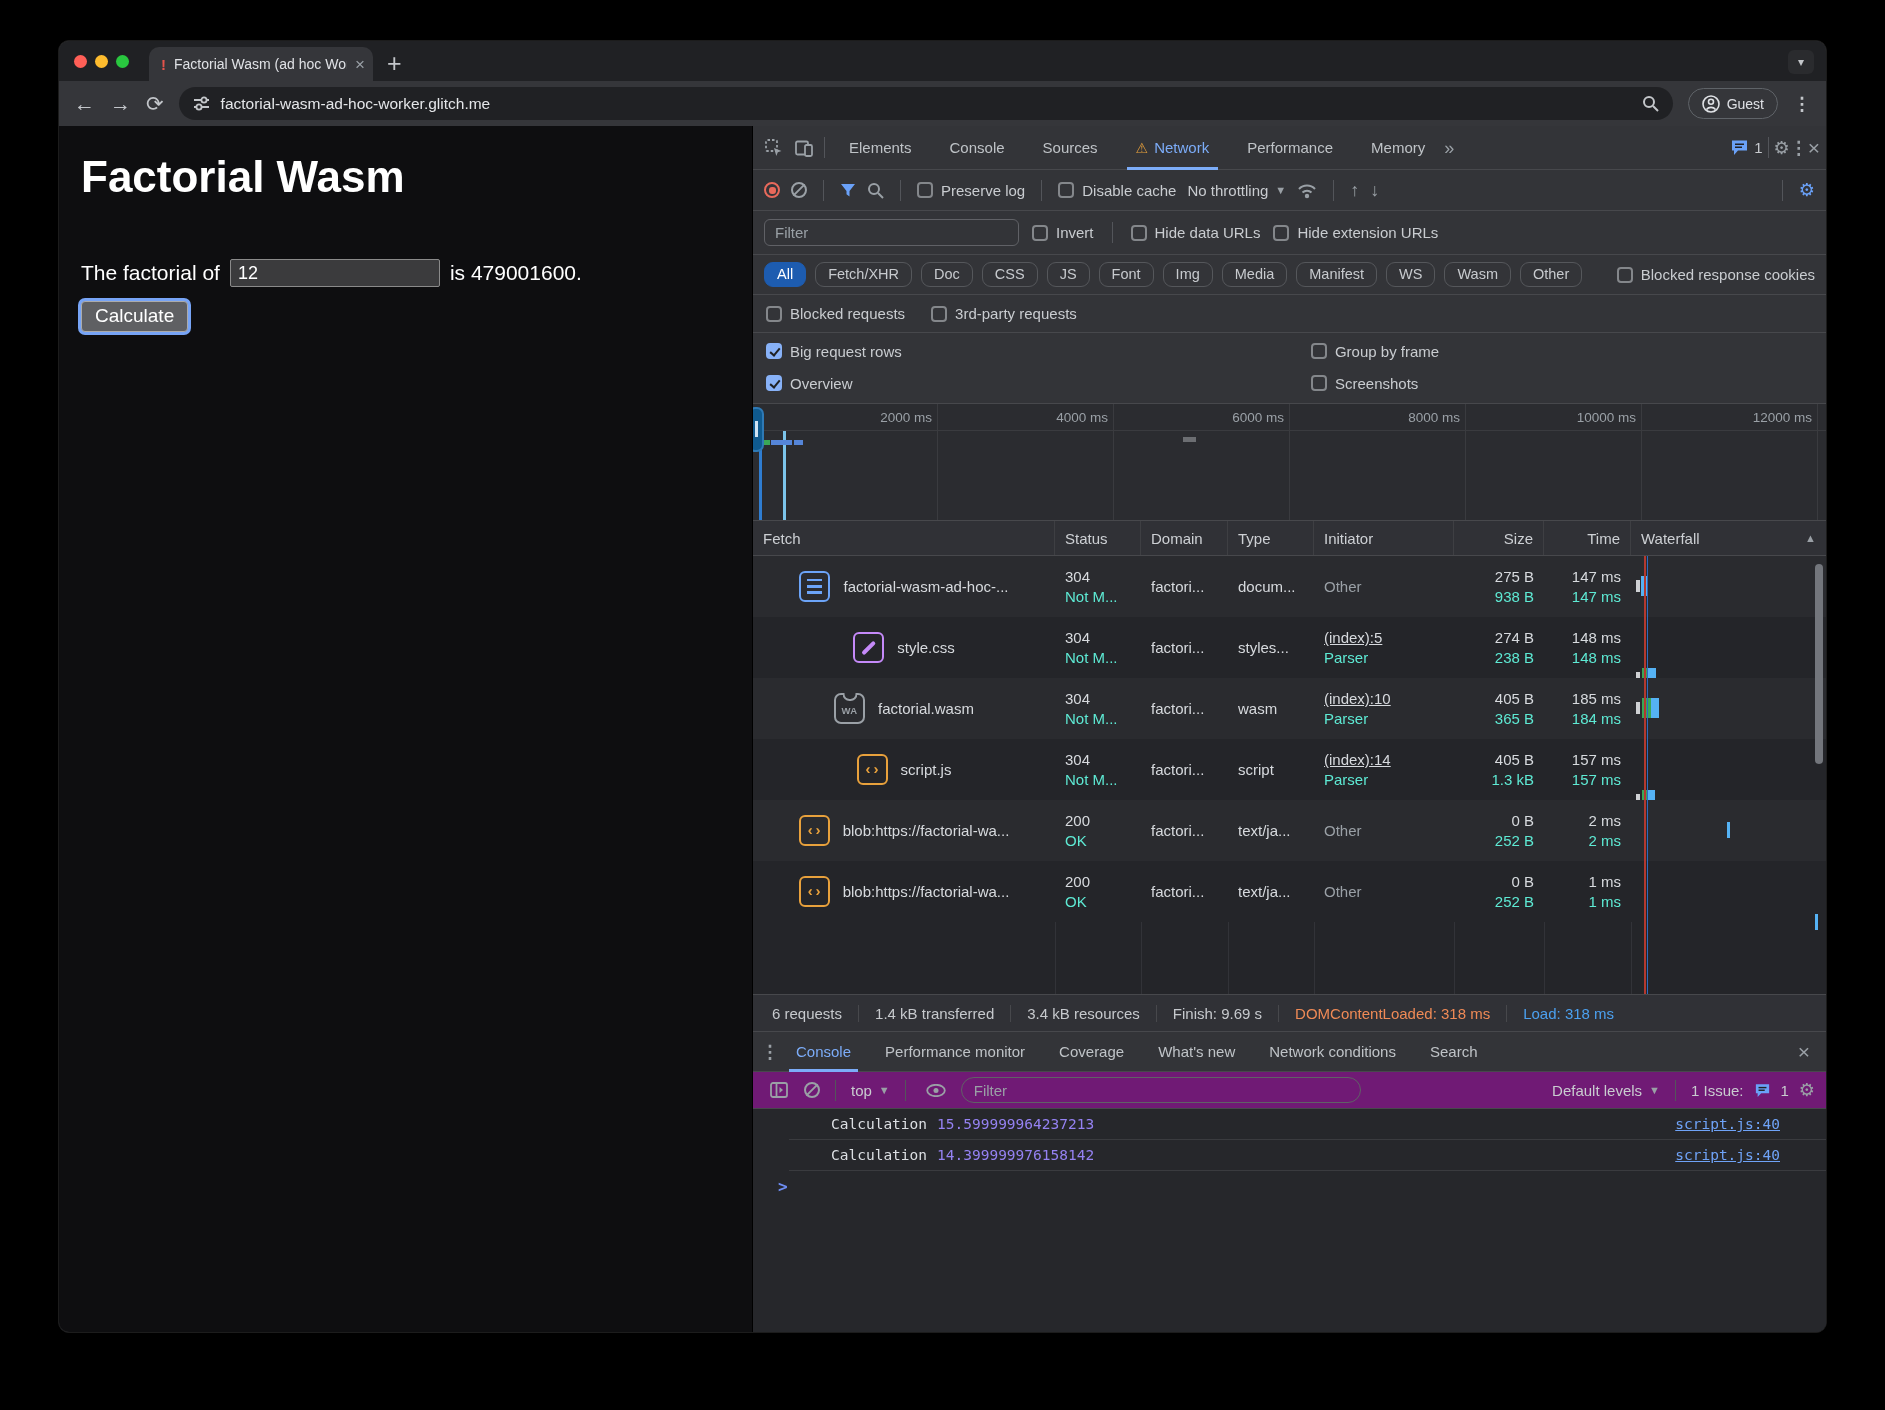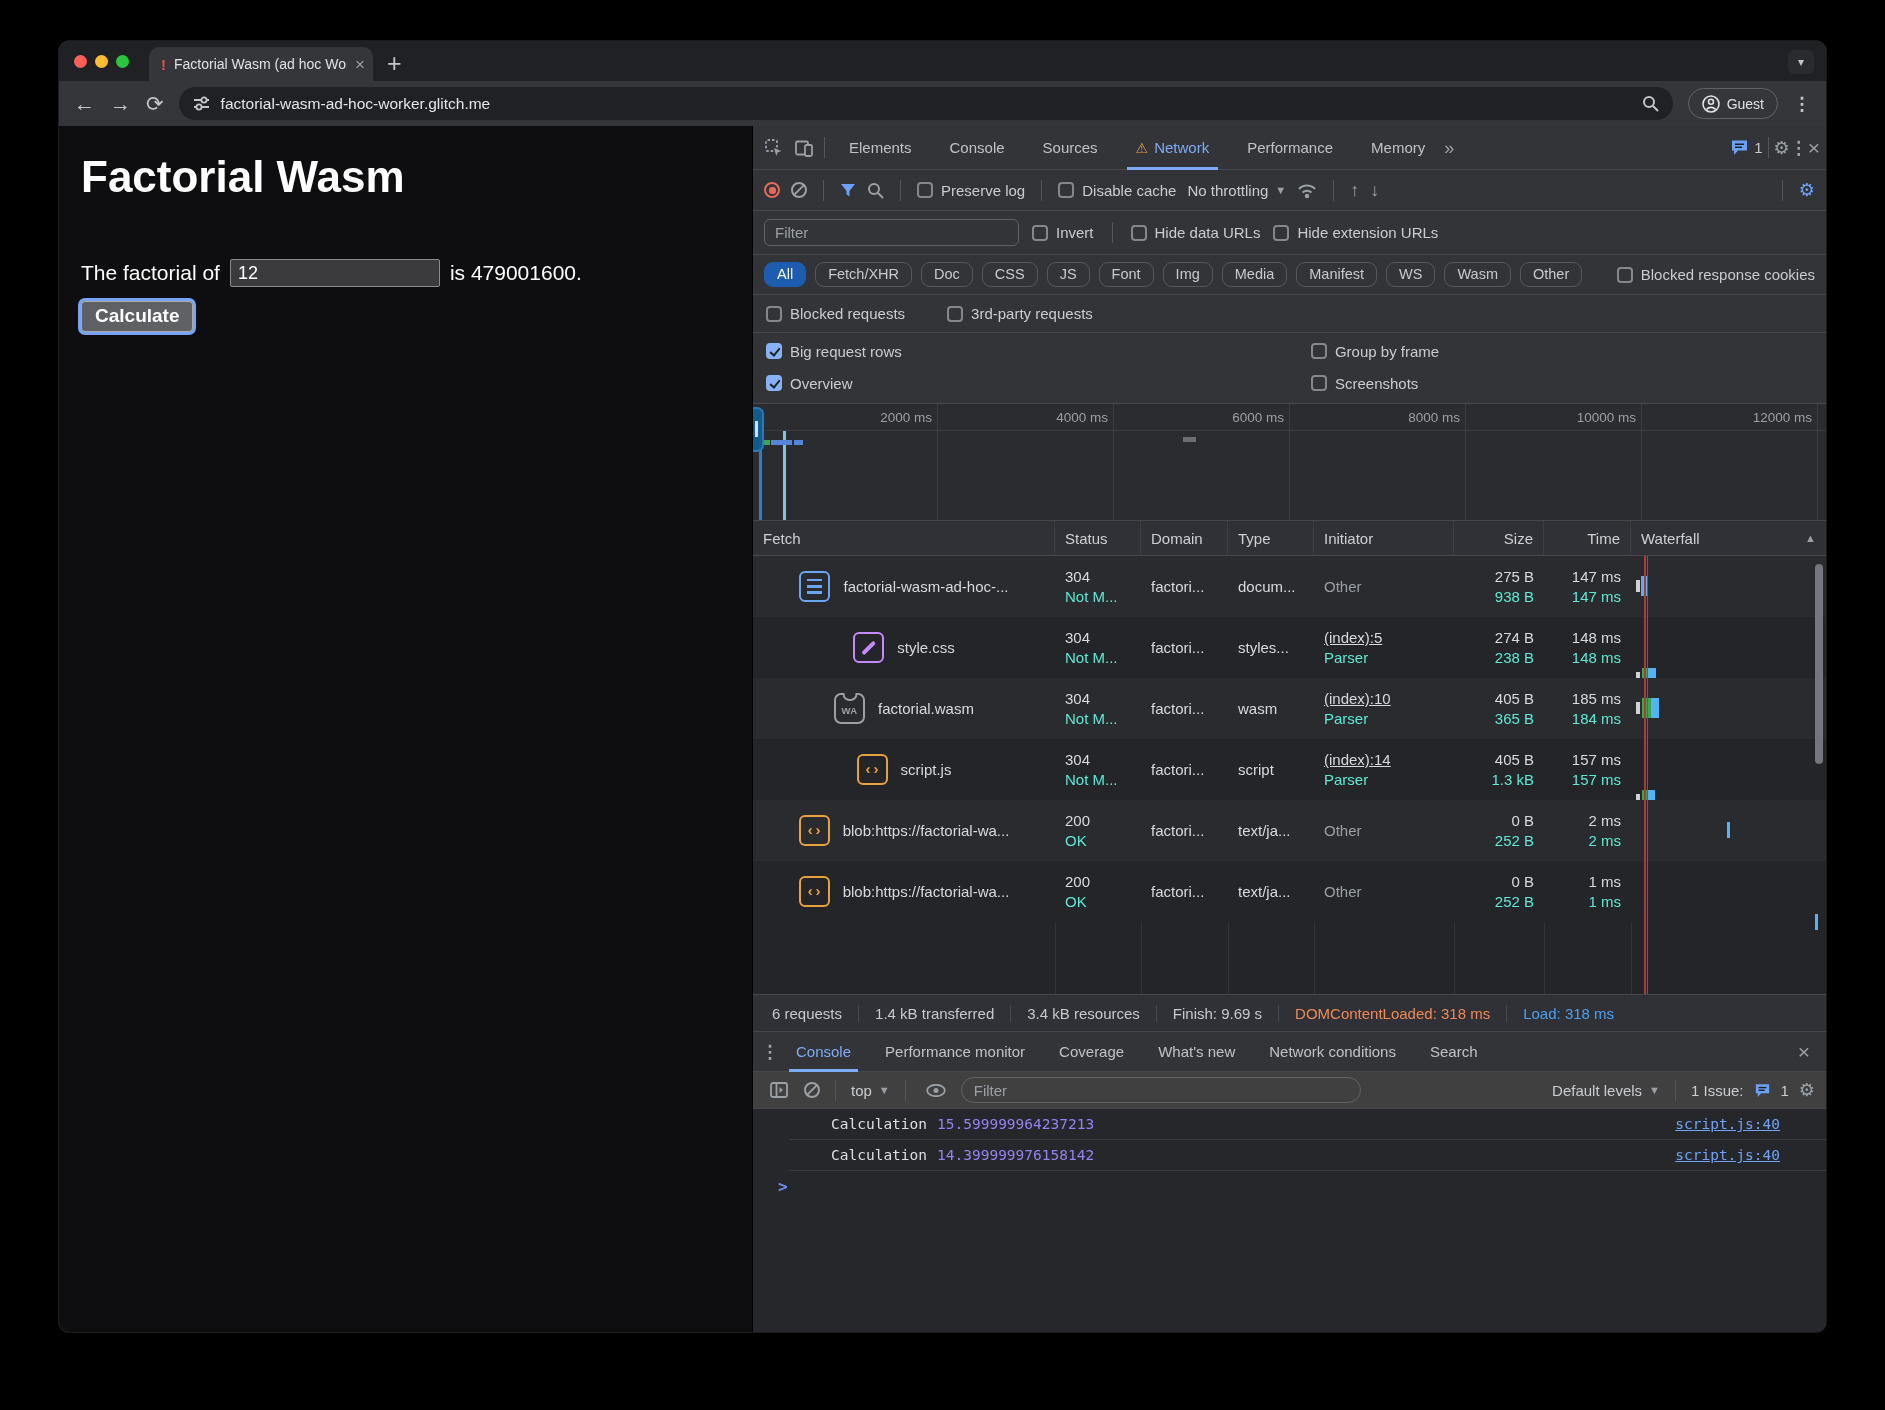--- a/index.html
+++ b/index.html
@@ -39,21 +39,21 @@
   
   .content { flex:1; display:flex; min-height:0; }
   .page { width:693px; background:#0e0e10; padding:26px 24px 0 22px; flex:0 0 auto; }
   .pg-title { color:#fff; font-size:44px; font-weight:bold; margin:0 0 57px 0; }
   .pg-sub { color:#fff; font-size:29px; font-weight:bold; margin:0 0 49px 0; }
   .pg-line { color:#fff; font-size:21px; display:flex; align-items:center; gap:10px; }
   .pg-input { width:210px; height:28px; background:#3b3b3d; border:1px solid #8a8a8a; border-radius:2px;
               color:#fff; font-size:18px; padding:0 7px; font-family:"Liberation Sans",sans-serif;}
   .pg-btn { display:inline-block; margin:14px 10px 0 0; background:#5f6063; color:#fff; font-size:19px;
             padding:3px 13px 4px; border:1px solid #ababab; border-radius:4px;
-            box-shadow:0 0 0 3px #77a4f6; font-family:"Liberation Sans",sans-serif;font-weight:bold;}
+            box-shadow:0 0 0 3px #77a4f6; font-family:"Liberation Sans",sans-serif;}
   
   .devtools { flex:1; min-width:0; background:#26272b; border-left:1px solid #000; display:flex; flex-direction:column; font-size:15px; }
   .bar { background:#333438; border-bottom:1px solid #47484c; display:flex; align-items:center; flex:0 0 auto; }
   .divider { width:1px; height:21px; background:#53555a; margin:0 5px; flex:0 0 auto;}
   .ibtn { width:30px; display:flex; justify-content:center; align-items:center; color:#9aa0a6; flex:0 0 auto;}
   .glyph { color:#9aa0a6; font-size:18px; line-height:18px; }
   
   .dt-tabbar { height:44px; padding:0 6px; }
   .dt-tab { padding:0 19px; height:44px; line-height:44px; color:#bfc3c7; position:relative; white-space:nowrap; display:flex; align-items:center; gap:6px;}
   .dt-tab.active { color:#7cacf8; }
@@ -75,21 +75,21 @@
   .ddl { color:#c9ccd0; display:flex; align-items:center; gap:7px; }
   .dcar { font-size:11px; color:#9aa0a6; }
   
   .filter-row { height:44px; padding:0 11px; gap:13px; }
   .finput { width:255px; height:27px; border:1px solid #606166; border-radius:6px; background:transparent;
             color:#dadce0; padding:0 10px; font-size:15px; font-family:"Liberation Sans",sans-serif;}
   .finput::placeholder { color:#9aa0a6; }
   .chips-row { height:40px; padding:0 11px; gap:9px; }
   .chip { border:1px solid #55575b; border-radius:9px; padding:3px 12px 4px; font-size:14.5px; color:#c7cace; white-space:nowrap;}
   .chip.on { background:#1d5cb0; border-color:#1d5cb0; color:#fff; }
-  .blocked-row { height:38px; padding:0 13px; gap:42px; }
+  .blocked-row { height:38px; padding:0 13px; gap:26px; }
   .options { background:#333438; border-bottom:1px solid #47484c; padding:2px 0 4px; flex:0 0 auto;}
   .opt-row { display:flex; height:32px; align-items:center; }
   .opt-left { flex:0 0 52%; padding-left:13px; }
   
   .overview { height:117px; background:#2b2c30; border-bottom:1px solid #47484c; position:relative; overflow:hidden; flex:0 0 auto;}
   .ov-labels { position:absolute; top:0; left:0; right:0; height:27px; border-bottom:1px solid #3a3b3f; }
   .ov-tick { position:absolute; top:0; height:27px; line-height:27px; width:176px; text-align:right; padding-right:5px;
              font-size:13.5px; color:#9aa0a6; }
   .ov-grid { position:absolute; top:0; bottom:0; width:1px; background:#3a3b3f; }
   .ov-handle { position:absolute; left:-5px; top:3px; width:16px; height:45px; background:#0f5a8f;
@@ -140,21 +140,21 @@
   .summary { height:37px; background:#303136; border-top:1px solid #47484c; display:flex; align-items:center; color:#c6c9cd; flex:0 0 auto;}
   .sm { padding:0 16px; border-right:1px solid #47484c; white-space:nowrap;}
   .sm:first-child { padding-left:19px; }
   .sm.dcl { color:#ef8a56; } .sm.load { color:#4ba0ef; border-right:none;}
   
   .drawer { height:301px; border-top:1px solid #47484c; display:flex; flex-direction:column; background:#26272b; flex:0 0 auto;}
   .drawer-tabs { height:40px; background:#333438; border-bottom:1px solid #47484c; display:flex; align-items:center; padding:0 8px; flex:0 0 auto;}
   .d-tab { padding:0 17px; height:40px; line-height:40px; color:#bfc3c7; position:relative; white-space:nowrap;}
   .d-tab.active { color:#7cacf8; }
   .d-tab.active::after { content:""; position:absolute; left:10px; right:10px; bottom:0; height:3px; background:#7cacf8; }
-  .ctoolbar { height:37px; background:#404040; border-bottom:1px solid #47484c; display:flex; align-items:center; gap:10px; padding:0 11px; flex:0 0 auto;}
+  .ctoolbar { height:37px; background:#701a75; border-bottom:1px solid #47484c; display:flex; align-items:center; gap:10px; padding:0 11px; flex:0 0 auto;}
   .cfilter { width:400px; height:26px; border:1px solid #606166; border-radius:13px; background:transparent;
              color:#dadce0; padding:0 12px; font-size:15px; font-family:"Liberation Sans",sans-serif;}
   .cfilter::placeholder { color:#9aa0a6; }
   .bubble { display:inline-flex; flex:0 0 auto; }
   .cmsg { height:31px; border-bottom:1px solid #3a3b3f; display:flex; align-items:center;
           font-family:"DejaVu Sans Mono",monospace; font-size:14.5px; color:#dcdfe3; padding:0 20px 0 42px; flex:0 0 auto;margin-left:36px;}
   .cval { color:#9582f2; margin-left:10px; }
   .csrc { margin-left:auto; color:#6fa3f7; text-decoration:underline; padding-right:26px;}
   .cprompt { height:30px; display:flex; align-items:center; padding-left:25px; color:#6e8df2;
              font-family:"DejaVu Sans Mono",monospace; font-size:16px; font-weight:bold; flex:0 0 auto;}

